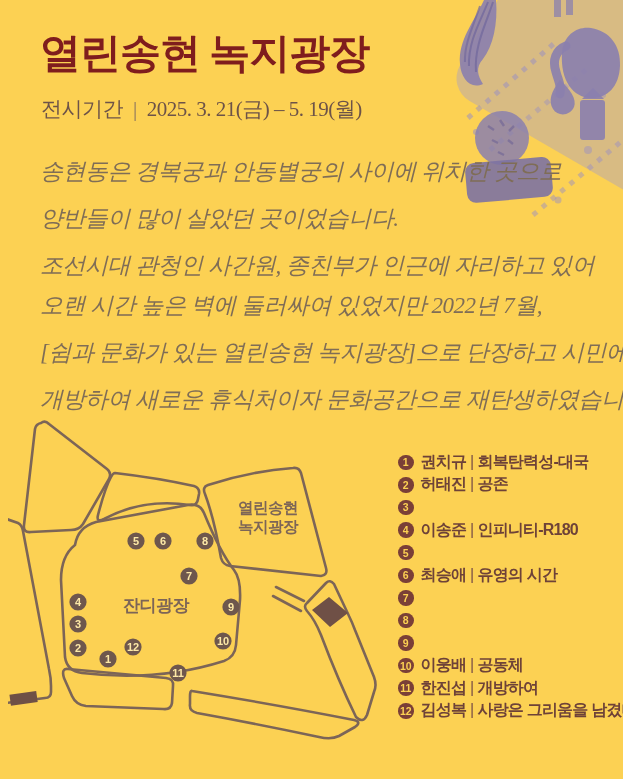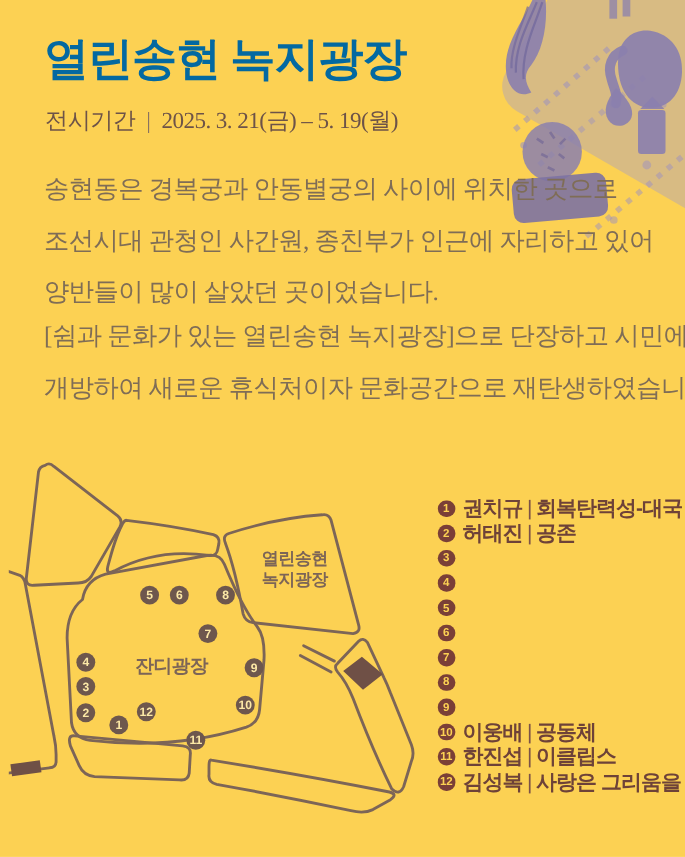--- a/index.html
+++ b/index.html
@@ -5,53 +5,53 @@
   html,body{margin:0;padding:0;}
   .poster{
     position:relative;width:623px;height:779px;overflow:hidden;
     background:#fcd153;
     font-family:"Liberation Sans",sans-serif;
   }
   
   .title{
     position:absolute;left:40px;top:26px;
     font-family:"Liberation Serif",serif;font-weight:700;
-    font-size:41px;letter-spacing:-1px;color:#0369a1;white-space:nowrap;
+    font-size:41px;letter-spacing:-1px;color:#7f1d1d;white-space:nowrap;
   }
   .subtitle{
     position:absolute;left:41px;top:95px;
     font-family:"Liberation Serif",serif;font-size:21px;color:#6d5348;
     white-space:nowrap;letter-spacing:-0.5px;
   }
   .subtitle .bar{margin:0 10px;color:#8a7360;font-weight:400;}
   
   .para{
     position:absolute;left:40px;width:560px;
     font-family:"Liberation Serif",serif;font-size:23px;line-height:47px;
-    color:#7f6d56;letter-spacing:-0.5px;
+    color:#7f6d56;letter-spacing:-0.5px;font-style:italic;
   }
   .para.p1{top:148px;}
   .para.p2{top:282px;}
   .para div{white-space:nowrap;}
   
   .map{position:absolute;left:8px;top:420px;}
   .map text{font-family:"Liberation Sans",sans-serif;}
   .map .area-label{fill:#7c6557;font-weight:700;font-size:15.5px;letter-spacing:-0.5px;}
   .map .lawn-label{fill:#7c6557;font-weight:700;font-size:17px;letter-spacing:-0.5px;}
   .map .marker-num{fill:#fce8a6;font-weight:700;font-size:11px;}
   
   .artworks{position:absolute;left:398px;top:451px;width:224px;}
   .art-row{display:flex;align-items:center;height:22.6px;}
   .art-badge{
     flex:0 0 15.5px;width:15.5px;height:15.5px;border-radius:50%;
     background:#7a3f37;color:#fcd153;font-size:10.5px;font-weight:700;
     display:flex;align-items:center;justify-content:center;margin-right:7px;
   }
   .art-text{
-    font-size:19px;font-weight:700;color:#6e4238;
+    font-size:16px;font-weight:700;color:#6e4238;
     letter-spacing:-0.8px;white-space:nowrap;
   }
   .art-text .sep{font-weight:400;margin:0 4px;color:#7c5247;}
   
   .decor{position:absolute;right:0;top:0;}
 </style>
 </head>
 <body>
 
 <div class="poster">
@@ -94,24 +94,25 @@
     </g>
   </svg>
 
   <div class="title">열린송현 녹지광장</div>
   <div class="subtitle">
     <span>전시기간</span><span class="bar">|</span><span>2025. 3. 21(금) – 5. 19(월)</span>
   </div>
 
   <div class="para p1">
     <div>송현동은 경복궁과 안동별궁의 사이에 위치한 곳으로</div>
+    <div>양반들이 많이 살았던 곳이었습니다.</div>
     <div>조선시대 관청인 사간원, 종친부가 인근에 자리하고 있어</div>
-    <div>양반들이 많이 살았던 곳이었습니다.</div>
   </div>
   <div class="para p2">
+    <div>오랜 시간 높은 벽에 둘러싸여 있었지만 2022년 7월,</div>
     <div>[쉼과 문화가 있는 열린송현 녹지광장]으로 단장하고 시민에게</div>
     <div>개방하여 새로운 휴식처이자 문화공간으로 재탄생하였습니다.</div>
   </div>
 
   <svg class="map" width="392" height="352" viewBox="0 0 392 352">
     <g fill="none" stroke="#7c6557" stroke-width="2.6" stroke-linejoin="round" stroke-linecap="round">
 
       <path d="M33,3 Q37,0 41,4 L99,49 Q104,53 101,59 L75,104 Q71,110 63,110 L23,112 Q15,113 16,105 L27,9 Q28,4 33,3 Z"></path>
 
       <path d="M-10,96 L10,103 Q14,105 15,111 L41,249 Q43,258 43,266 L43,272 Q43,278 37,278 L-10,284 Z"></path>
@@ -198,43 +199,45 @@
     </div>
       <div class="art-row">
       <span class="art-badge">2</span>
       <span class="art-text"><span>허태진</span><span class="sep">|</span><span>공존</span></span>
     </div>
       <div class="art-row">
       <span class="art-badge">3</span>
     </div>
       <div class="art-row">
       <span class="art-badge">4</span>
+      <span class="art-text"><span>이송준</span><span class="sep">|</span><span>인피니티-R180</span></span>
     </div>
       <div class="art-row">
       <span class="art-badge">5</span>
     </div>
       <div class="art-row">
       <span class="art-badge">6</span>
+      <span class="art-text"><span>최승애</span><span class="sep">|</span><span>유영의 시간</span></span>
     </div>
       <div class="art-row">
       <span class="art-badge">7</span>
     </div>
       <div class="art-row">
       <span class="art-badge">8</span>
     </div>
       <div class="art-row">
       <span class="art-badge">9</span>
     </div>
       <div class="art-row">
       <span class="art-badge">10</span>
       <span class="art-text"><span>이웅배</span><span class="sep">|</span><span>공동체</span></span>
     </div>
       <div class="art-row">
       <span class="art-badge">11</span>
-      <span class="art-text"><span>한진섭</span><span class="sep">|</span><span>이클립스</span></span>
+      <span class="art-text"><span>한진섭</span><span class="sep">|</span><span>개방하여</span></span>
     </div>
       <div class="art-row">
       <span class="art-badge">12</span>
       <span class="art-text"><span>김성복</span><span class="sep">|</span><span>사랑은 그리움을 남겼다</span></span>
     </div>
     </div>
 
 </div>
 
 </body></html>

